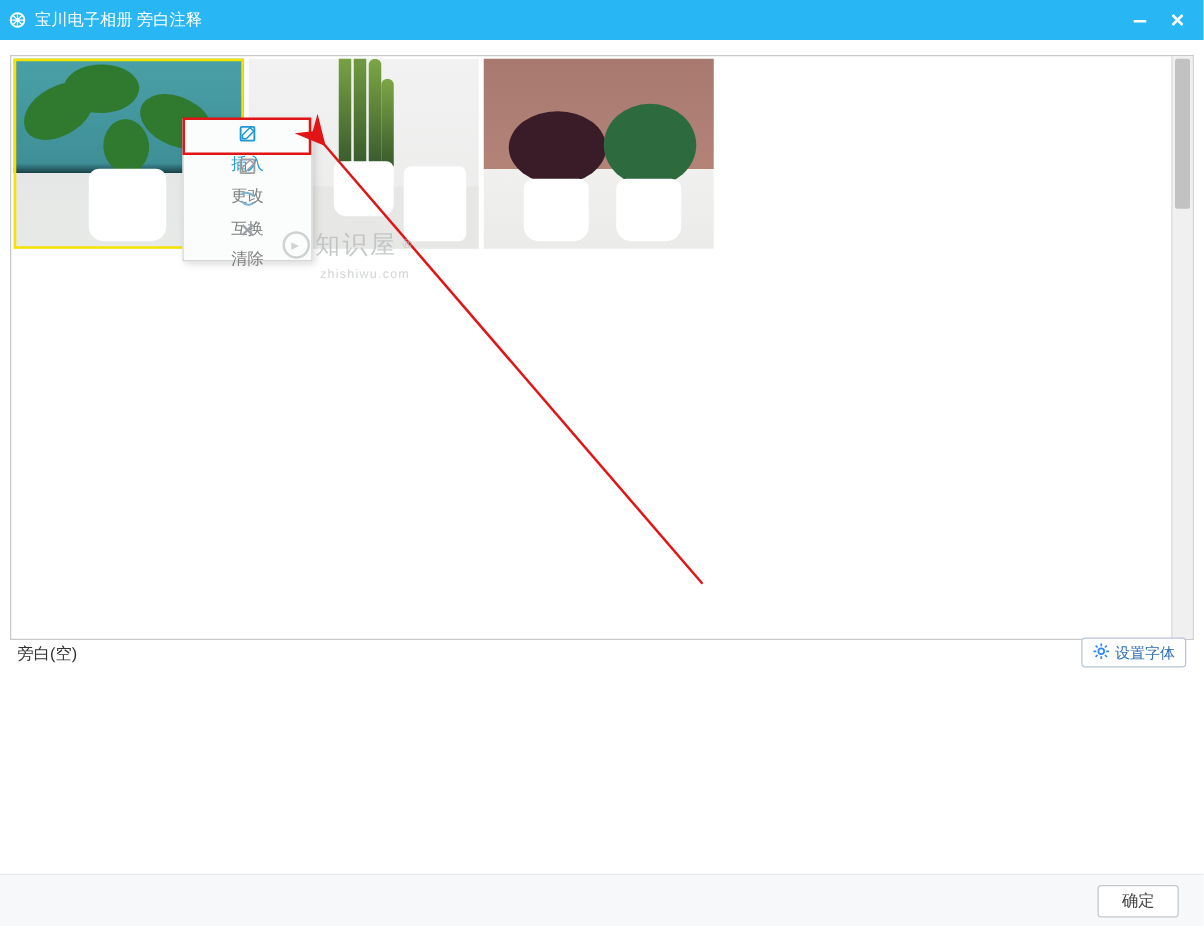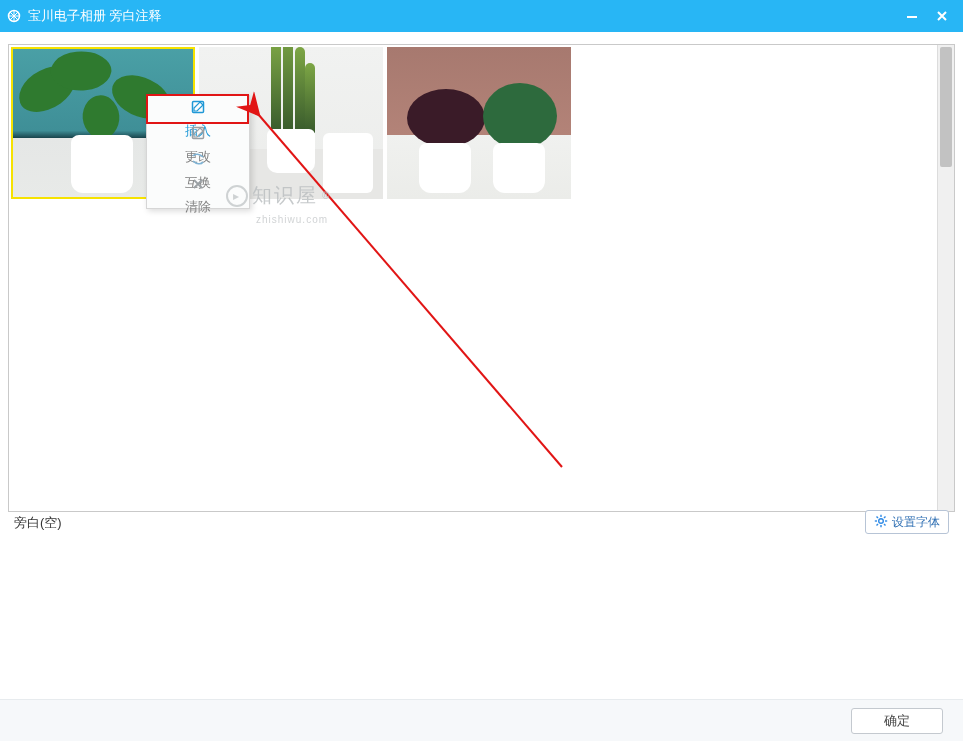--- a/index.html
+++ b/index.html
@@ -69,21 +69,21 @@
   
   .fields{ position:absolute; left:14px; top:510px; right:14px;}
   .fields .row{ display:flex; align-items:center; height:26px; margin-bottom:4px;}
   .fields label{ color:#333;}
   .fields .rt{ position:absolute; right:0; top:0;}
   .setfont-btn{ border:1px solid #b7c4d6; border-radius:3px; height:24px; padding:0 8px; background:#fff; display:flex; align-items:center; gap:4px; color:#2f6fb3; cursor:pointer; font-size:12px;}
   .setfont-btn .g{ color:#2e8ae6;}
   
   
   .footer{ position:absolute; left:0; right:0; bottom:0; height:42px; background:#f6f8fa; border-top:1px solid #e7ebee; display:flex; align-items:center; justify-content:flex-end; padding-right:20px;}
-  .ok-btn{ width:92px; height:26px; background:#ffffff; border:1px solid #c4c9cf; border-radius:3px; color:#444; cursor:pointer; font-size:13px;}
+  .ok-btn{ width:65px; height:26px; background:#ffffff; border:1px solid #c4c9cf; border-radius:3px; color:#444; cursor:pointer; font-size:13px;}
 </style>
 </head>
 <body>
 
 <div class="titlebar">
   <span class="appicon">
     <svg width="14" height="14" viewBox="0 0 14 14">
         <circle cx="7" cy="7" r="5.5" fill="none" stroke="#fff" stroke-width="1.5"></circle>
         <path d="M7 1.5 V12.5 M1.5 7 H12.5 M3 3 L11 11 M11 3 L3 11" stroke="#fff" stroke-width="1"></path>
       </svg>

